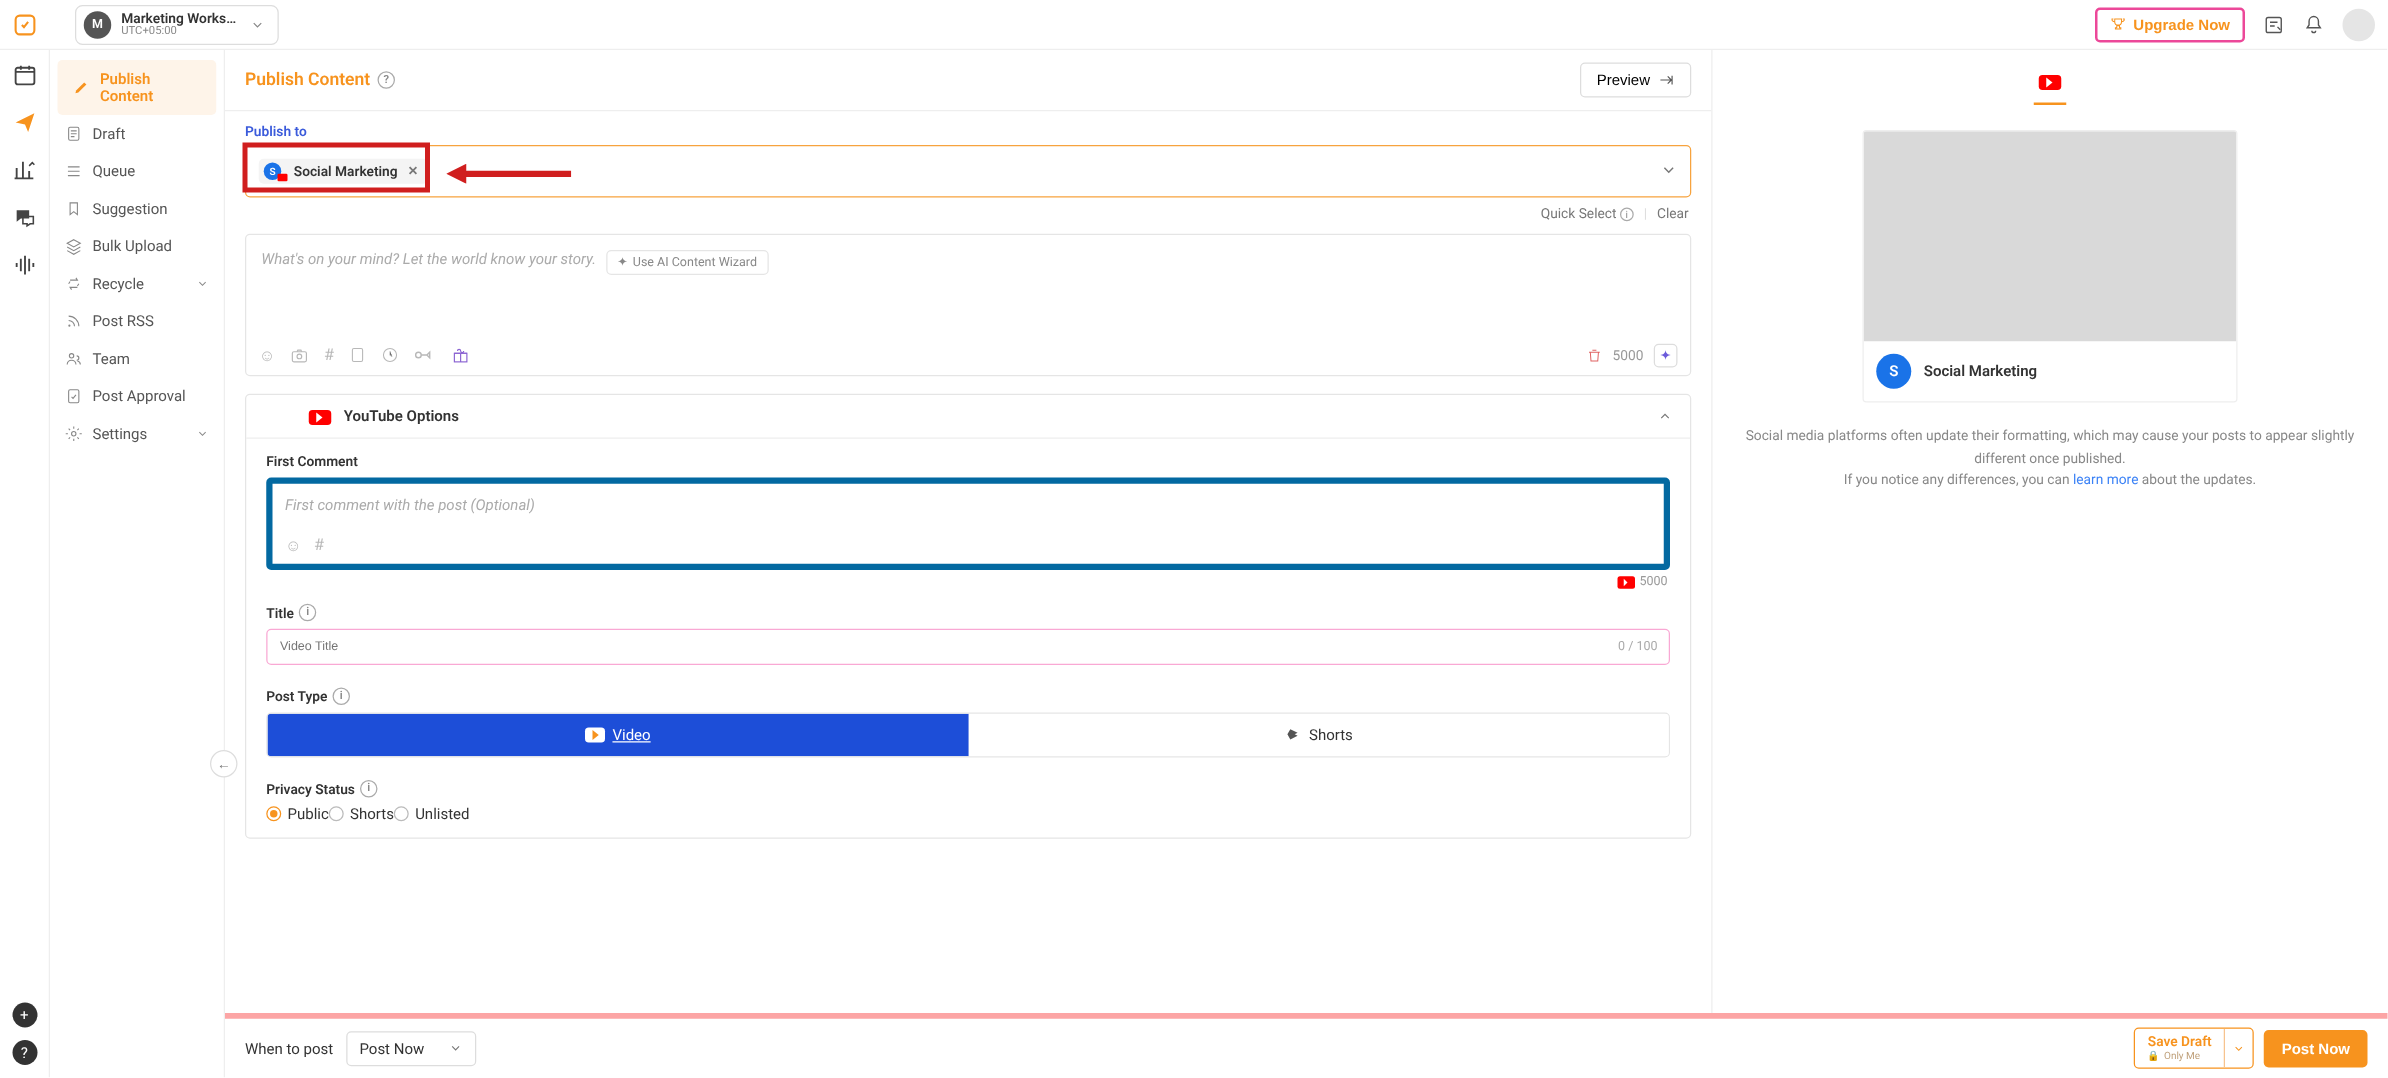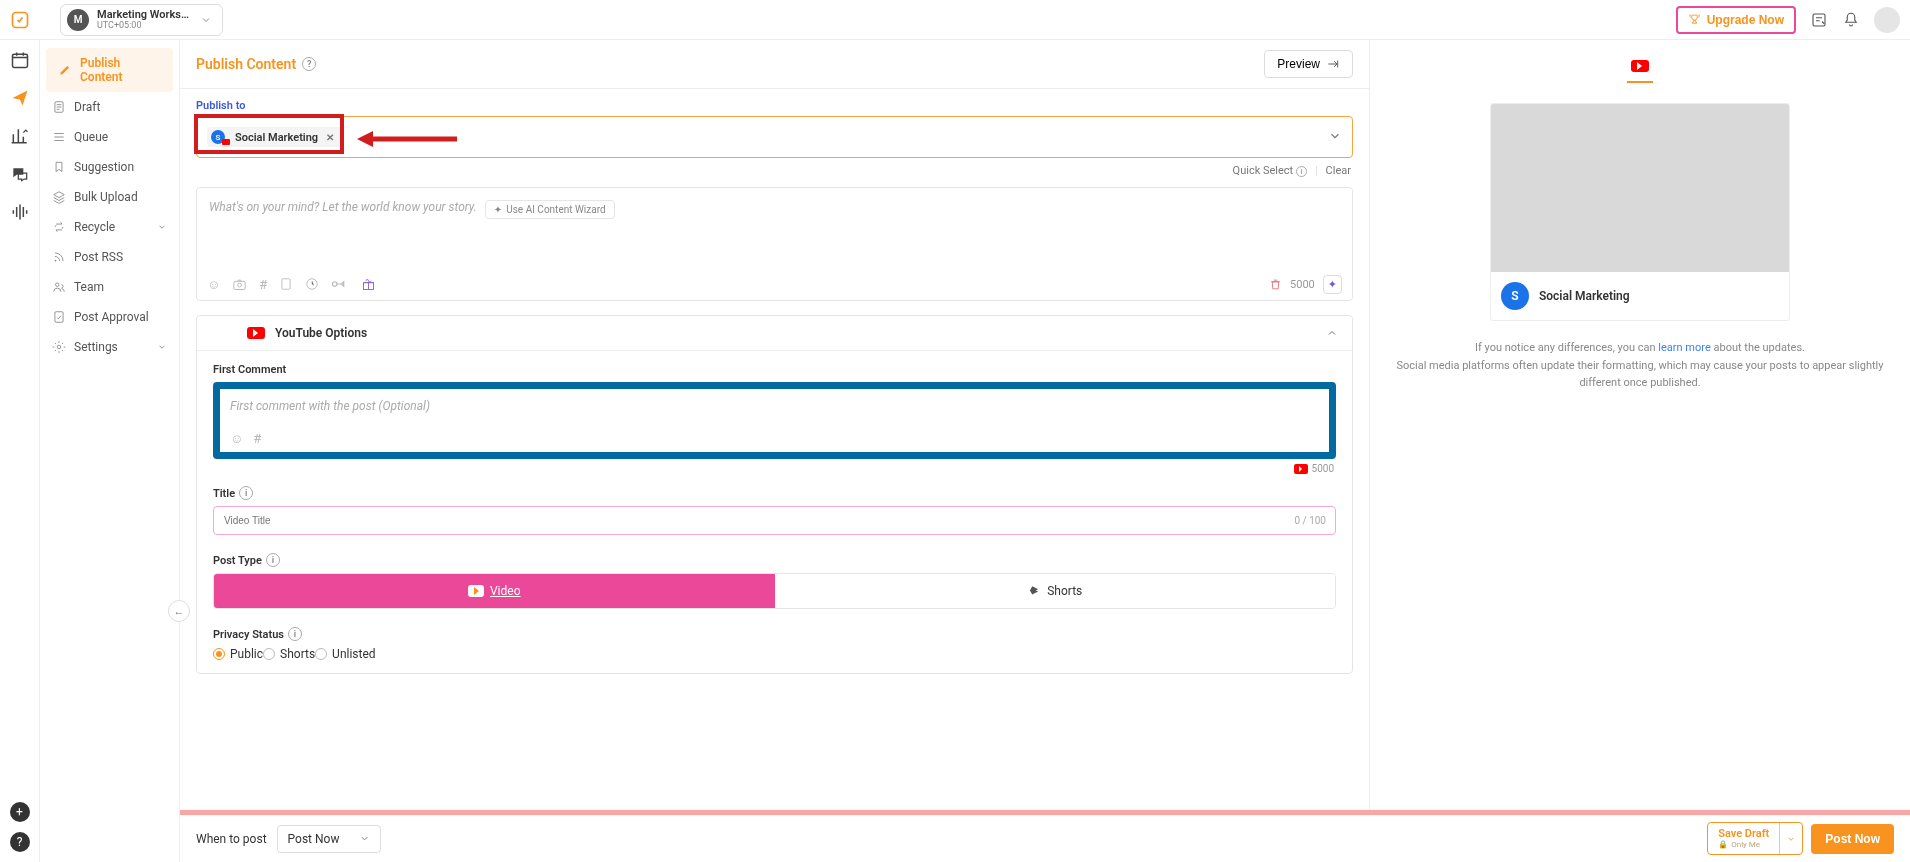--- a/index.html
+++ b/index.html
@@ -58,39 +58,39 @@
   .compose-bottom{display:flex;align-items:center;justify-content:space-between;padding:6px 10px;border-top:1px solid transparent;}
   .tool-row{display:flex;gap:12px;color:#b8b8b8;}
   .tool-row span{cursor:pointer;}
   .tool-row .last{color:#8a63d2;}
   .count-row{display:flex;align-items:center;gap:8px;color:#999;font-size:11px;}
   .count-row .trash{color:#e06262;cursor:pointer;}
   .count-row .wand{border:1px solid #ddd;border-radius:4px;padding:2px 4px;cursor:pointer;color:#6b5bdb;}
 
   .yt-card{border:1px solid #e5e5e5;border-radius:4px;margin-top:14px;background:#fff;}
   .yt-head{display:flex;align-items:center;justify-content:space-between;padding:10px 14px;border-bottom:1px solid #eee;}
-  .yt-head-left{display:flex;align-items:center;gap:10px;font-size:12px;font-weight:600;padding-left:36px;}
+  .yt-head-left{display:flex;align-items:flex-end;gap:10px;font-size:12px;font-weight:600;padding-left:36px;}
   .yt-logo{width:18px;height:12px;background:#f00;border-radius:3px;position:relative;}
   .yt-logo::after{content:"";position:absolute;left:6px;top:2px;border-left:5px solid #fff;border-top:4px solid transparent;border-bottom:4px solid transparent;}
   .yt-body{padding:12px 16px;}
   .fld-lbl{font-size:11px;font-weight:600;margin-bottom:6px;display:flex;align-items:center;gap:4px;}
-  .textbox{border:7px solid #0369a1;border-radius:4px;background:#fff;}
+  .textbox{border:5px solid #0369a1;border-radius:4px;background:#fff;}
   .textbox .tb-inner{padding:10px;color:#aaa;font-style:italic;font-size:12px;min-height:36px;}
   .textbox .tb-tools{padding:6px 10px;color:#b8b8b8;display:flex;gap:10px;}
   .counter-r{display:flex;justify-content:flex-end;margin:4px 2px 12px;font-size:10px;color:#999;align-items:center;gap:4px;}
   .yt-mini{width:14px;height:10px;background:#f00;border-radius:2px;position:relative;}
   .yt-mini::after{content:"";position:absolute;left:5px;top:2px;border-left:3px solid #fff;border-top:3px solid transparent;border-bottom:3px solid transparent;}
 
   .title-input{width:100%;border:1px solid #f9a8d4;border-radius:4px;padding:8px 60px 8px 10px;font-size:10px;color:#333;position:relative;}
   .title-wrap{position:relative;}
   .title-count{position:absolute;right:10px;top:9px;font-size:10px;color:#aaa;}
 
   .seg{display:flex;border:1px solid #e5e5e5;border-radius:4px;overflow:hidden;margin-top:2px;}
   .seg-btn{flex:1;padding:10px;text-align:center;font-size:12px;display:flex;align-items:center;justify-content:center;gap:6px;cursor:pointer;background:#fff;}
-  .seg-btn.active{background:#ec4899;color:#fff;text-decoration:underline;}
+  .seg-btn.active{background:#1d4ed8;color:#fff;text-decoration:underline;}
   .seg-btn .yt-logo{width:16px;height:12px;}
   .seg-btn.active .yt-logo{background:#fff;}
   .seg-btn.active .yt-logo::after{border-left-color:#f7931e;}
 
   .radios{display:flex;margin-top:4px;}
   .radio{display:flex;align-items:center;gap:5px;font-size:12px;cursor:pointer;}
   .rdot{width:12px;height:12px;border:1.5px solid #bbb;border-radius:50%;display:inline-block;position:relative;}
   .radio.sel .rdot{border-color:#f7931e;}
   .radio.sel .rdot::after{content:"";position:absolute;inset:2px;background:#f7931e;border-radius:50%;}
 
@@ -487,22 +487,22 @@
       </div>
     </div>
     <div class="pv-card">
       <div class="pv-img"></div>
       <div class="pv-meta">
         <span class="pv-avatar">S</span>
         <span style="font-size:12px;font-weight:600;">Social Marketing</span>
       </div>
     </div>
     <div class="pv-notice">
+      <div>Social media platforms often update their formatting, which may cause your posts to appear slightly different once published.</div>
       <div><span>If you notice any differences, you can </span><a href="#">learn more</a><span> about the updates.</span></div>
-      <div>Social media platforms often update their formatting, which may cause your posts to appear slightly different once published.</div>
     </div>
   </div>
 </div>
 
 <div class="footer-bar">
   <div class="when-wrap">
     <span>When to post</span>
     <div class="when-sel">
       <span>Post Now</span>
       <span>

